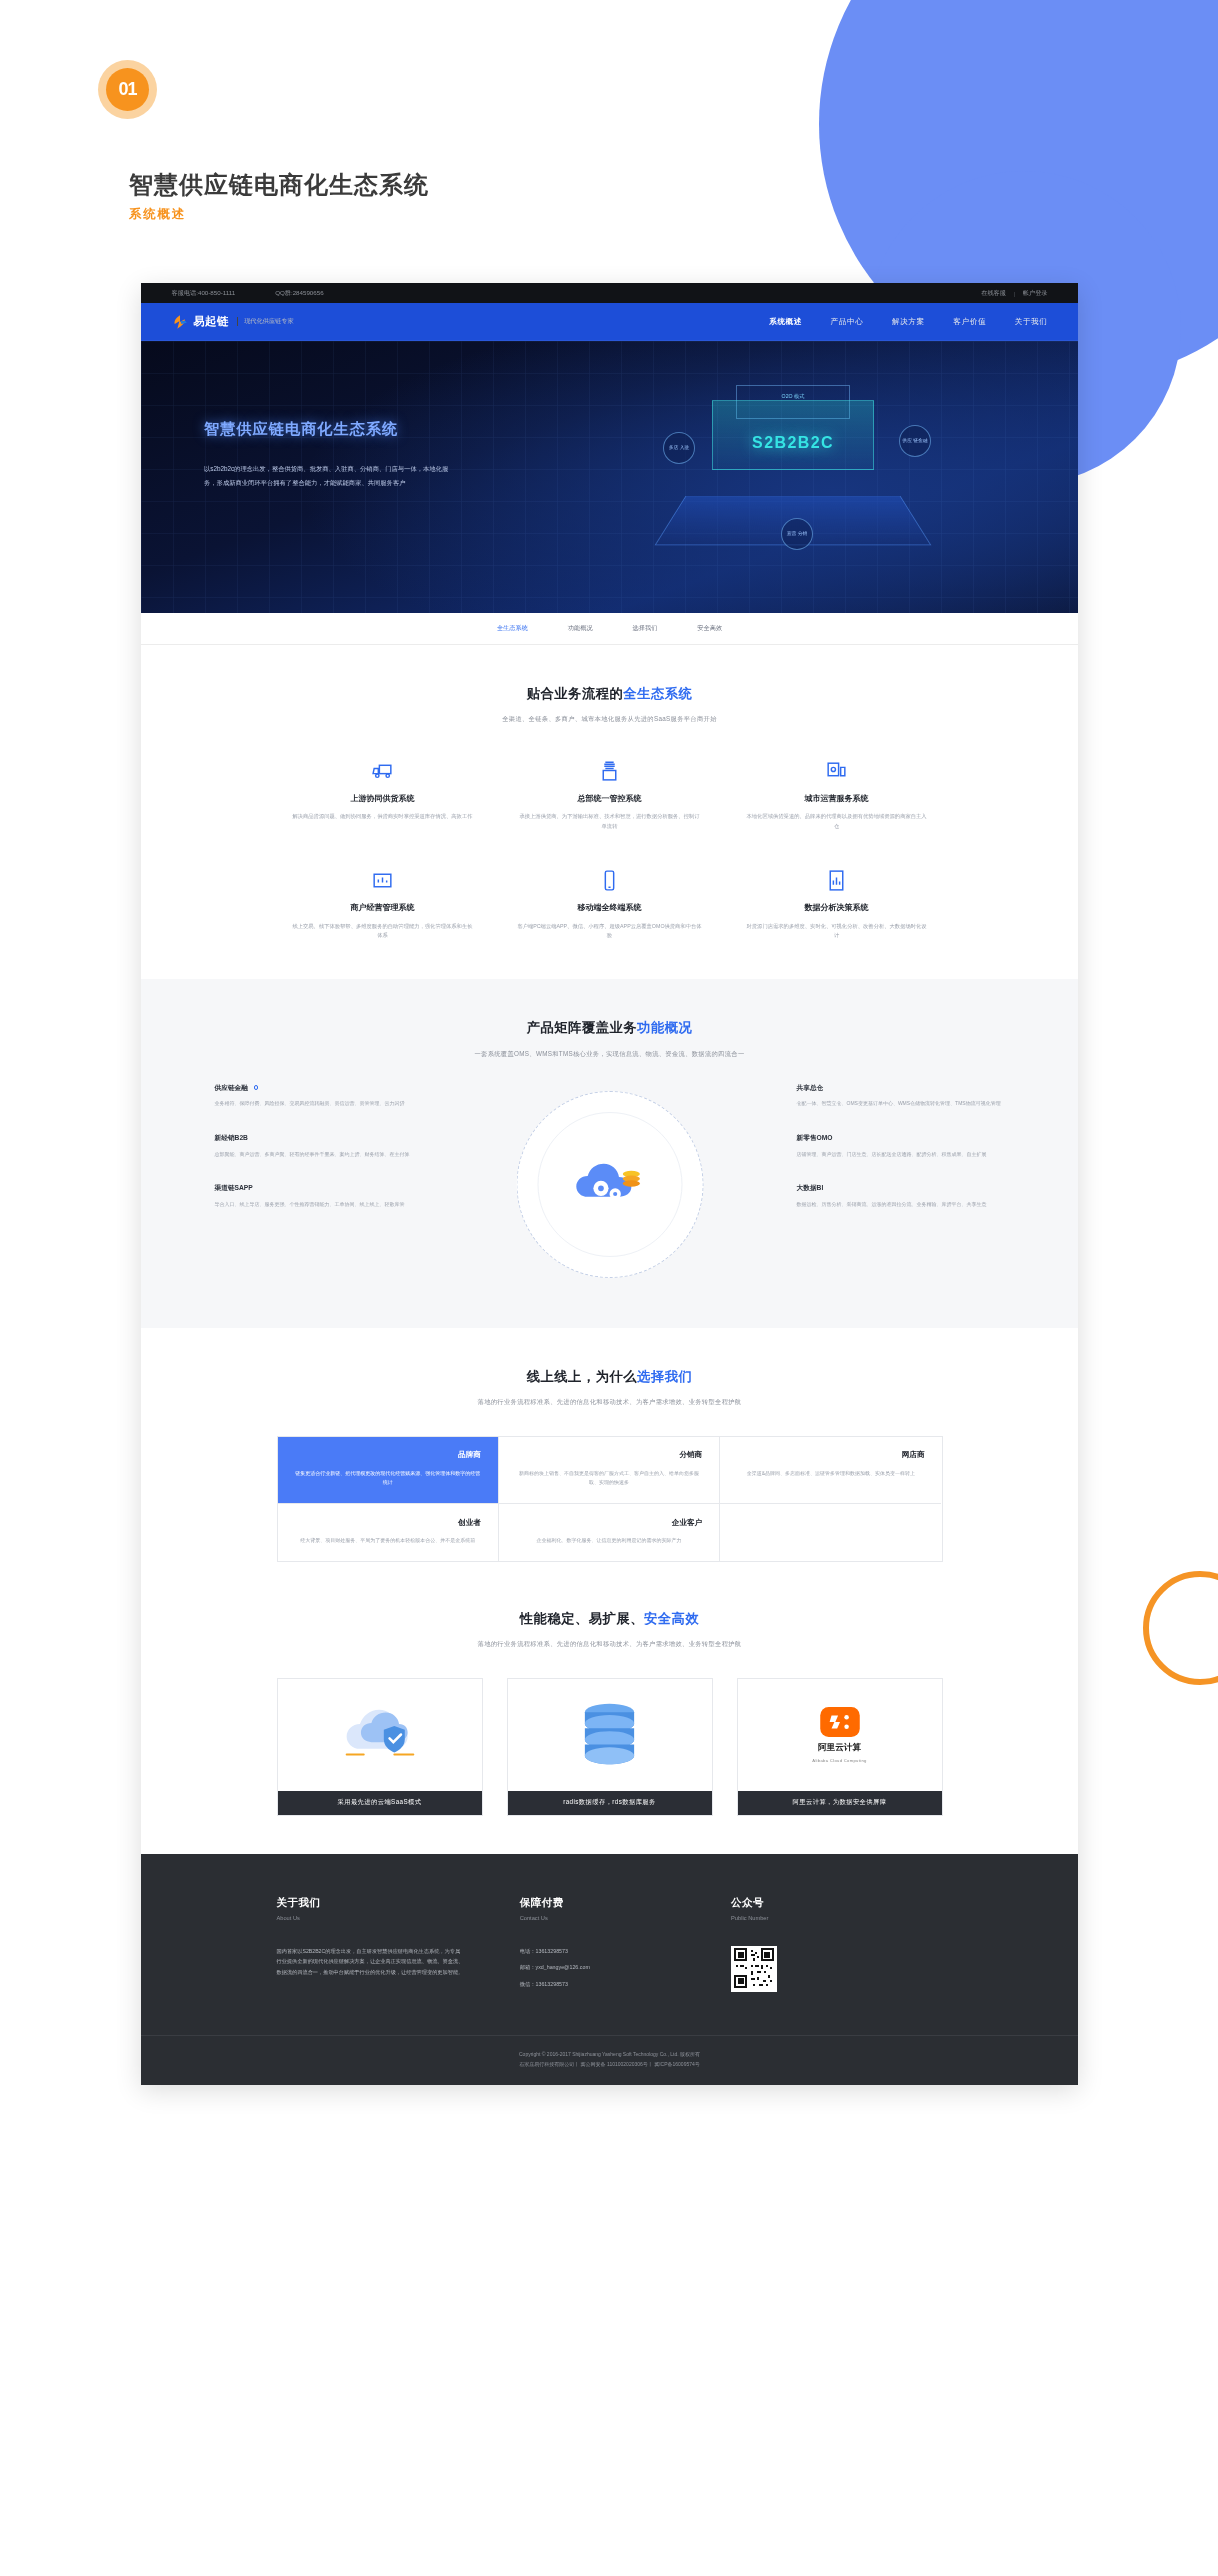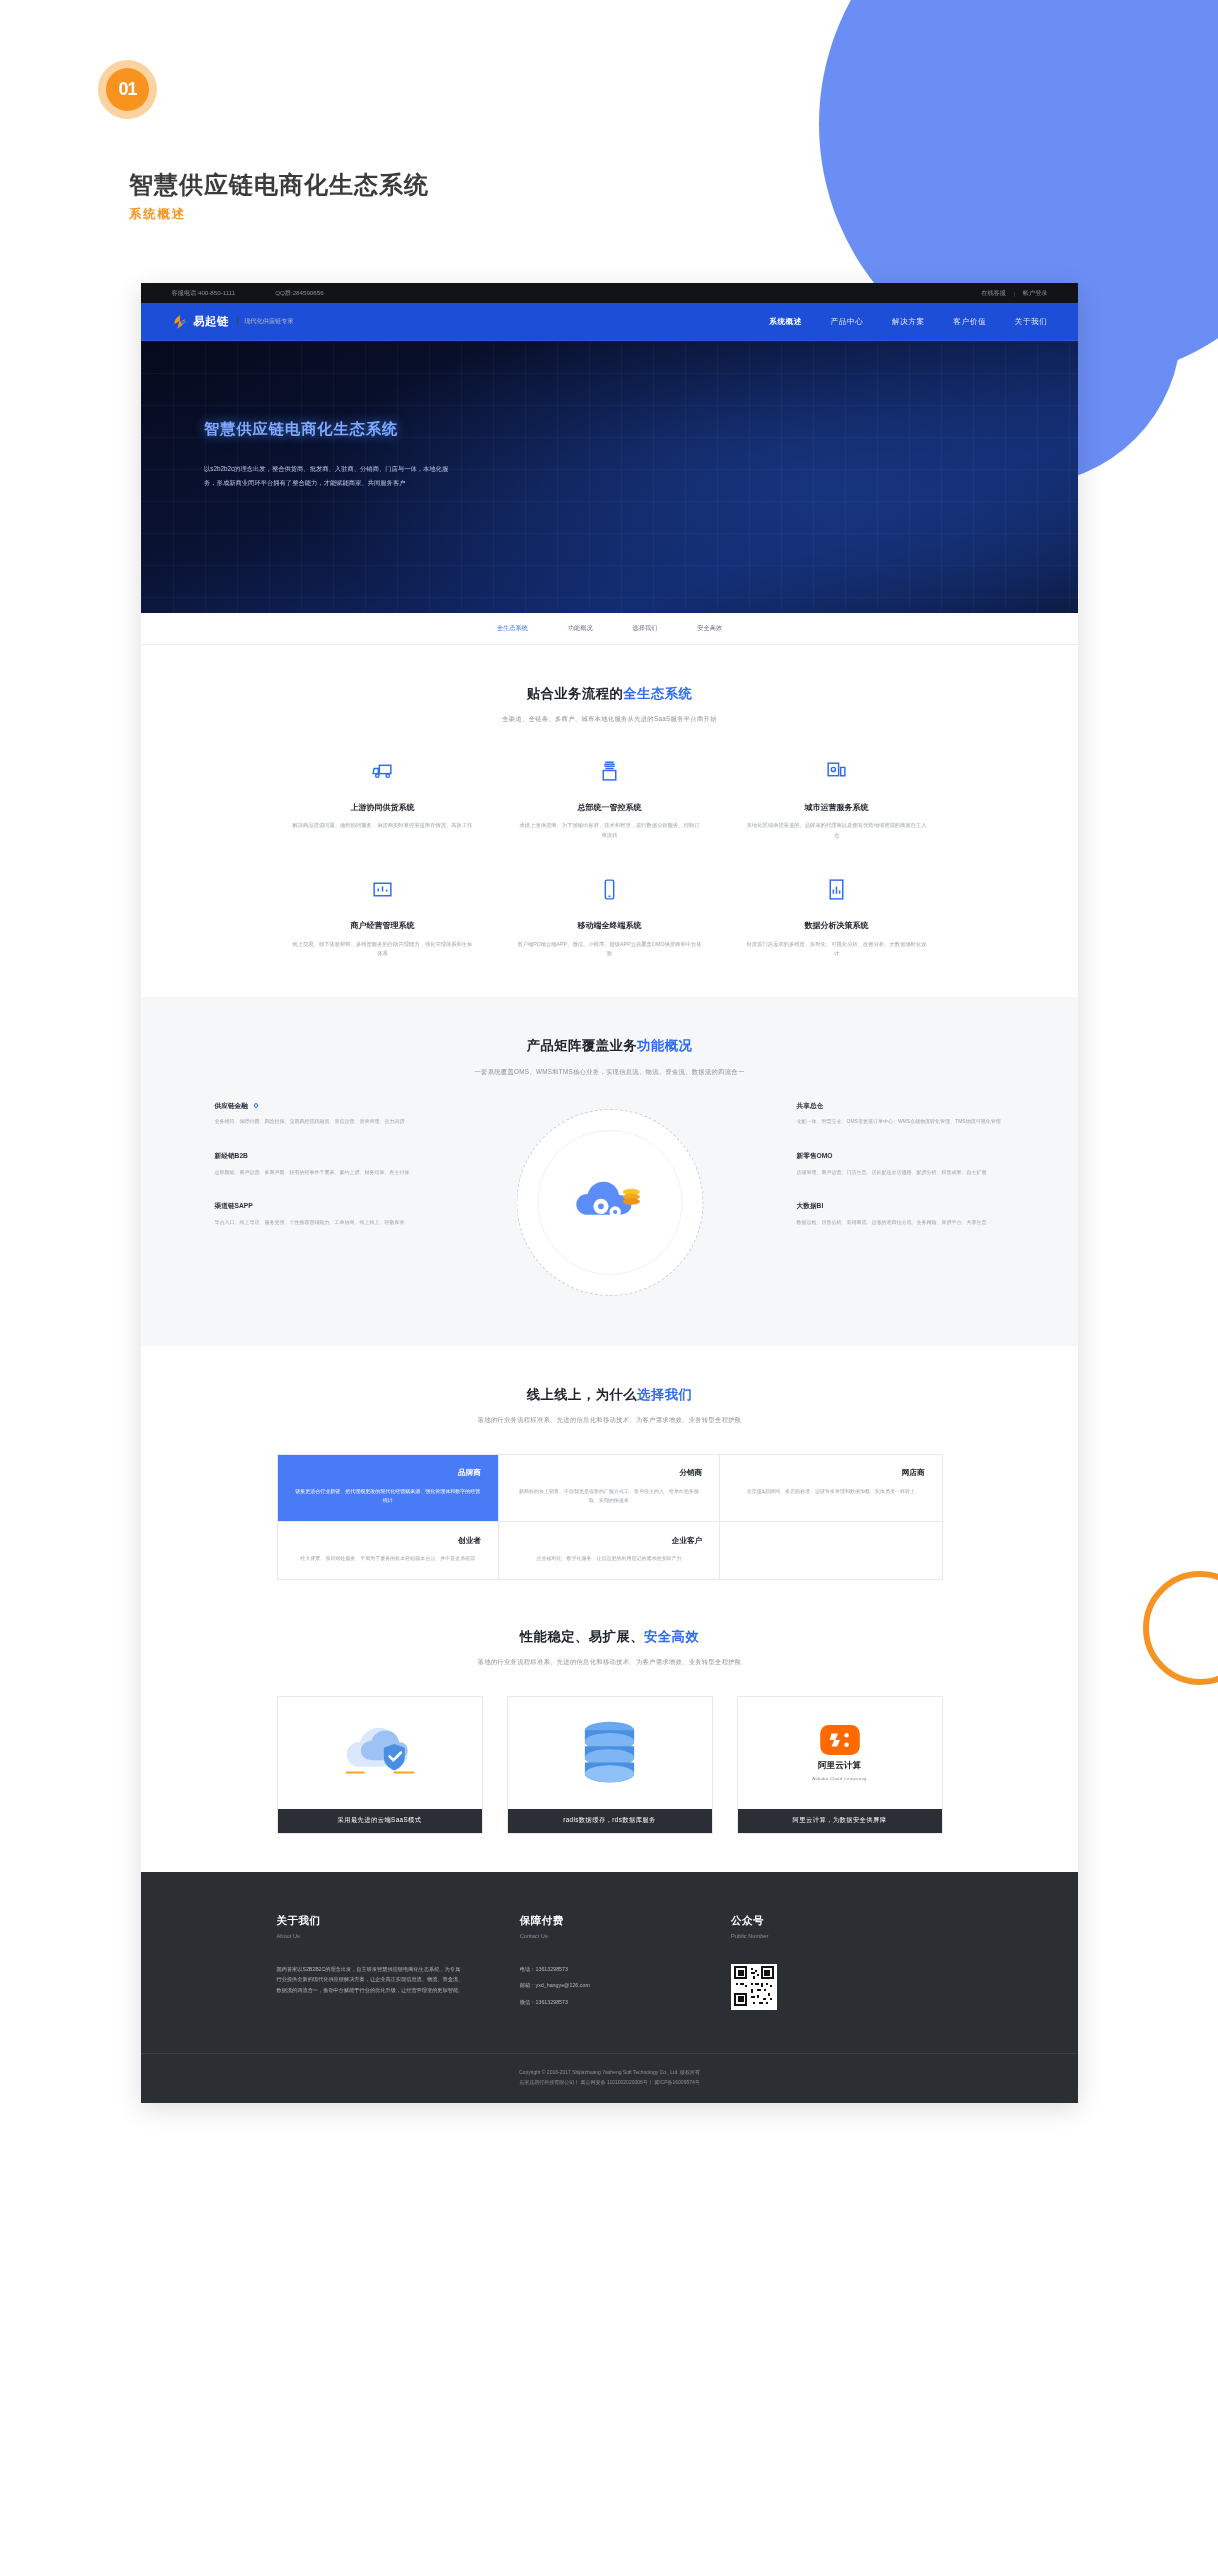--- a/index.html
+++ b/index.html
@@ -160,21 +160,21 @@
   }
 
   
   .fgrid {
     margin:30.5px auto 0; width:666px;
     display:grid; grid-template-columns:repeat(3,1fr); row-gap:32px; column-gap:15.2px;
   }
   .fcard { text-align:center; padding:0 13.3px; }
   .ficon { height:32px; display:flex; align-items:center; justify-content:center; }
   .ficon svg { width:25px; height:25px; }
-  .ftitle { margin-top:15px; font-size:8px; font-weight:bold; color:#23272f; }
+  .ftitle { margin-top:6px; font-size:8px; font-weight:bold; color:#23272f; }
   .fdesc { margin-top:8.6px; font-size:5.3px; line-height:1.85; color:#9aa0ab; }
 
   
   .matrix { position:relative; width:790px; margin:25px auto 0; height:206px; }
   .m-col { position:absolute; width:208px; }
   .m-col.l { left:0; text-align:left; }
   .m-col.r { right:0; text-align:left; }
   .m-item { margin-bottom:25px; }
   .m-item h4 { font-size:6.7px; font-weight:bold; color:#2b303a; }
   .m-item p { margin-top:6.7px; font-size:5px; line-height:1.9; color:#9aa0ab; }
@@ -280,20 +280,33 @@
     </div>
   </div>
 
   <div class="hero">
     <div class="hero-grid"></div>
     <div class="hero-copy">
       <div class="hero-h1">智慧供应链电商化生态系统</div>
       <div class="hero-p">以s2b2b2c的理念出发，整合供货商、批发商、入驻商、分销商、门店与一体，本地化服务，形成新商业闭环平台拥有了整合能力，才能赋能商家、共同服务客户</div>
     </div>
 
+    <div class="diagram">
+      <div class="dia-top">O2O
+模式</div>
+      <div class="plate"></div>
+      <div class="dia-cube"></div>
+      <div class="dia-label">S2B2B2C</div>
+      <div class="node n1">多店
+入驻</div>
+      <div class="node n2">供应
+链金融</div>
+      <div class="node n3">直营
+分销</div>
+    </div>
   </div>
 
   <div class="anchors">
     <span class="on">全生态系统</span>
     <span>功能概况</span>
     <span>选择我们</span>
     <span>安全高效</span>
   </div>
 
   <div class="sec">

